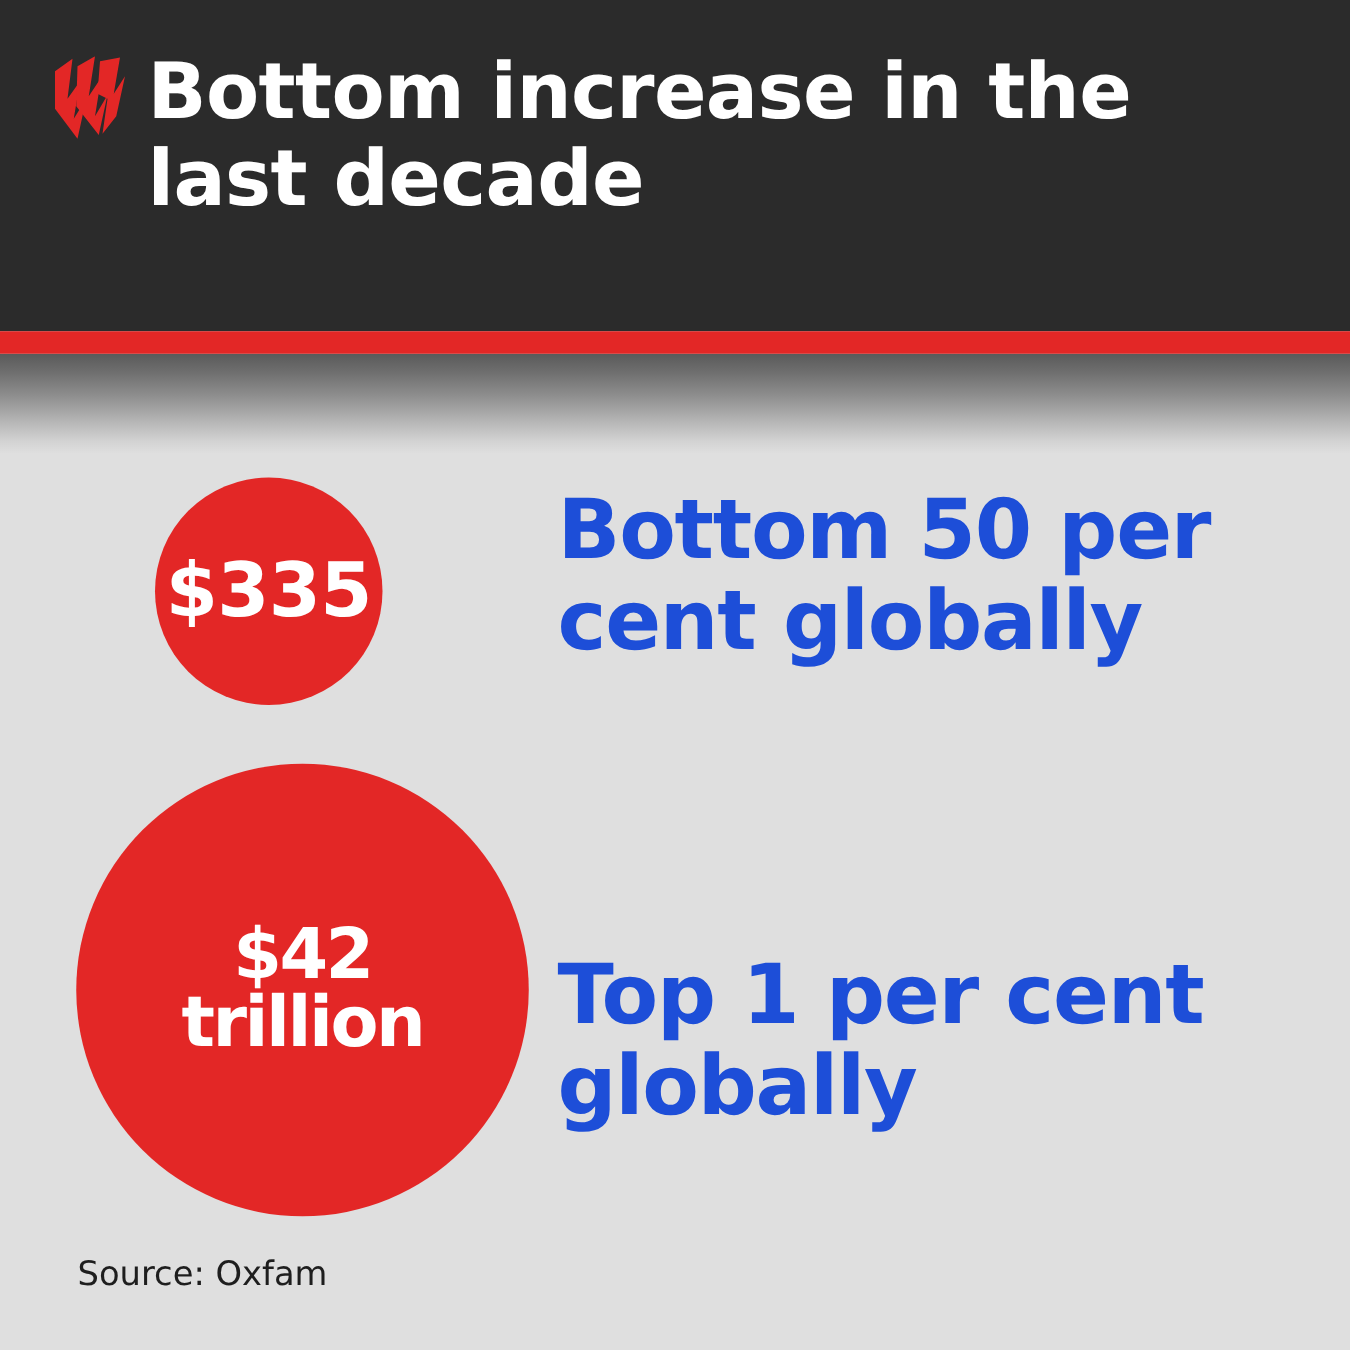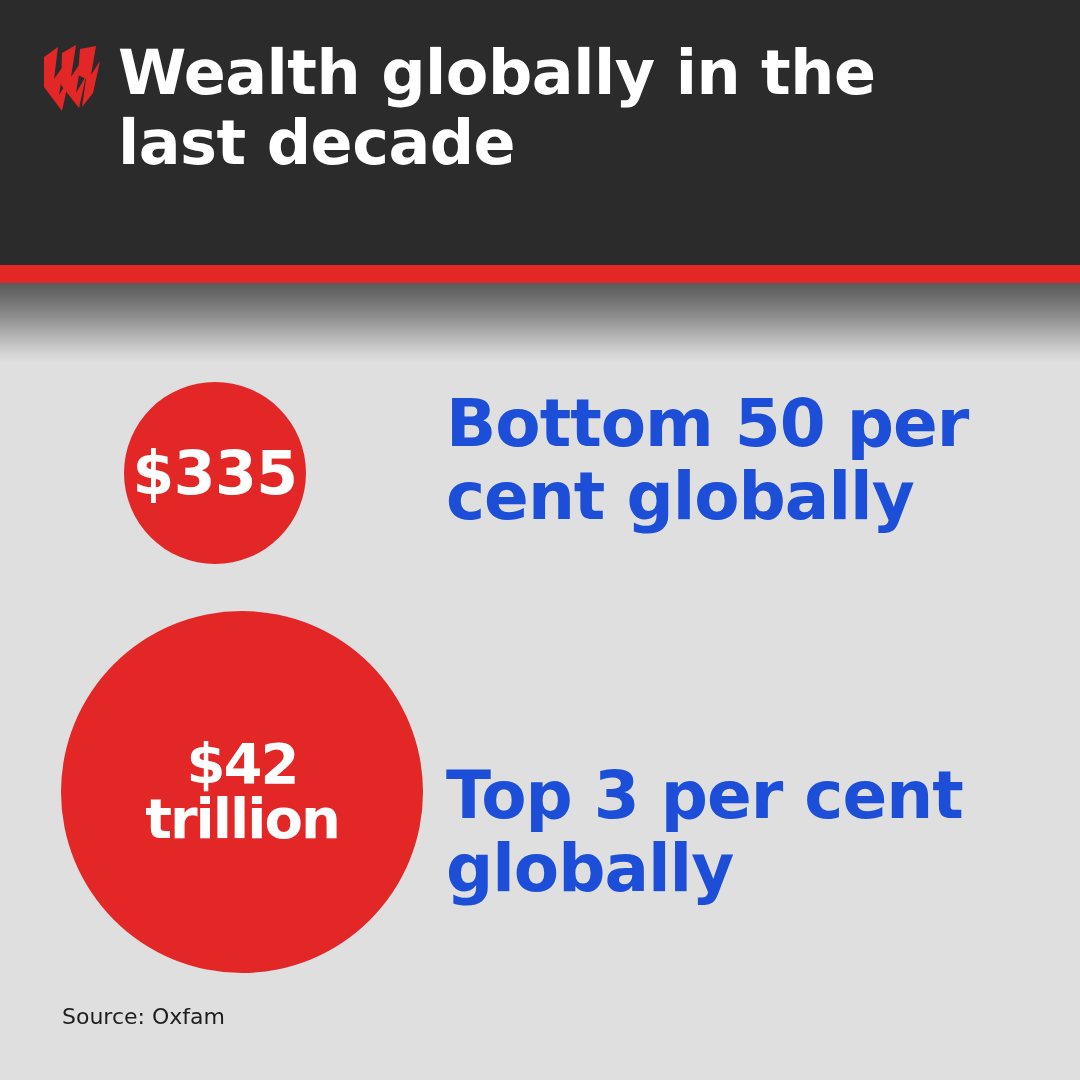--- a/index.html
+++ b/index.html
@@ -164,39 +164,39 @@
   #label-2 { left: 446px; top: 177px; width: 610px; }
 
   
   .source {
     position: absolute;
     left: 62px;
     top: 1004px;
     color: #1e1e1e;
     font-family: "DejaVu Sans", sans-serif;
     font-weight: normal;
-    font-size: 22px;
+    font-size: 27px;
     letter-spacing: 0px;
     z-index: 4;
   }
 </style>
 </head>
 <body>
 
 <div id="infographic">
 
   <div class="header">
     <span class="logo">
       <svg viewBox="0 0 72 70" width="72" height="70" aria-hidden="true">
         <path d="M6 12 L20 2 L16 34 L26 20 L21 50 L31 34 L24 66 L6 42 Z" fill="#e32726"></path>
         <path d="M24 8 L38 0 L33 32 L43 17 L38 48 L48 31 L41 63 L23 40 Z" fill="#e32726"></path>
         <path d="M42 4 L58 1 L53 30 L62 16 L55 48 L44 62 L48 34 L40 30 Z" fill="#e32726"></path>
       </svg>
     </span>
-    <div class="header-title">Wealth globally in the
+    <div class="header-title">Bottom increase in the
 last decade</div>
   </div>
 
   <div class="red-rule"></div>
 
   <div class="top-shade"></div>
 
   <div class="stats">
 
     <div class="stat-row" id="stat-row-1">
@@ -205,21 +205,21 @@
       </div>
       <div class="stat-label" id="label-1">Bottom 50 per
 cent globally</div>
     </div>
 
     <div class="stat-row" id="stat-row-2">
       <div class="bubble" id="bubble-2">
         <span class="bubble-text">$42
 trillion</span>
       </div>
-      <div class="stat-label" id="label-2">Top 3 per cent
+      <div class="stat-label" id="label-2">Top 1 per cent
 globally</div>
     </div>
 
   </div>
 
   <div class="source">Source: Oxfam</div>
 
 </div>
 
 </body></html>

